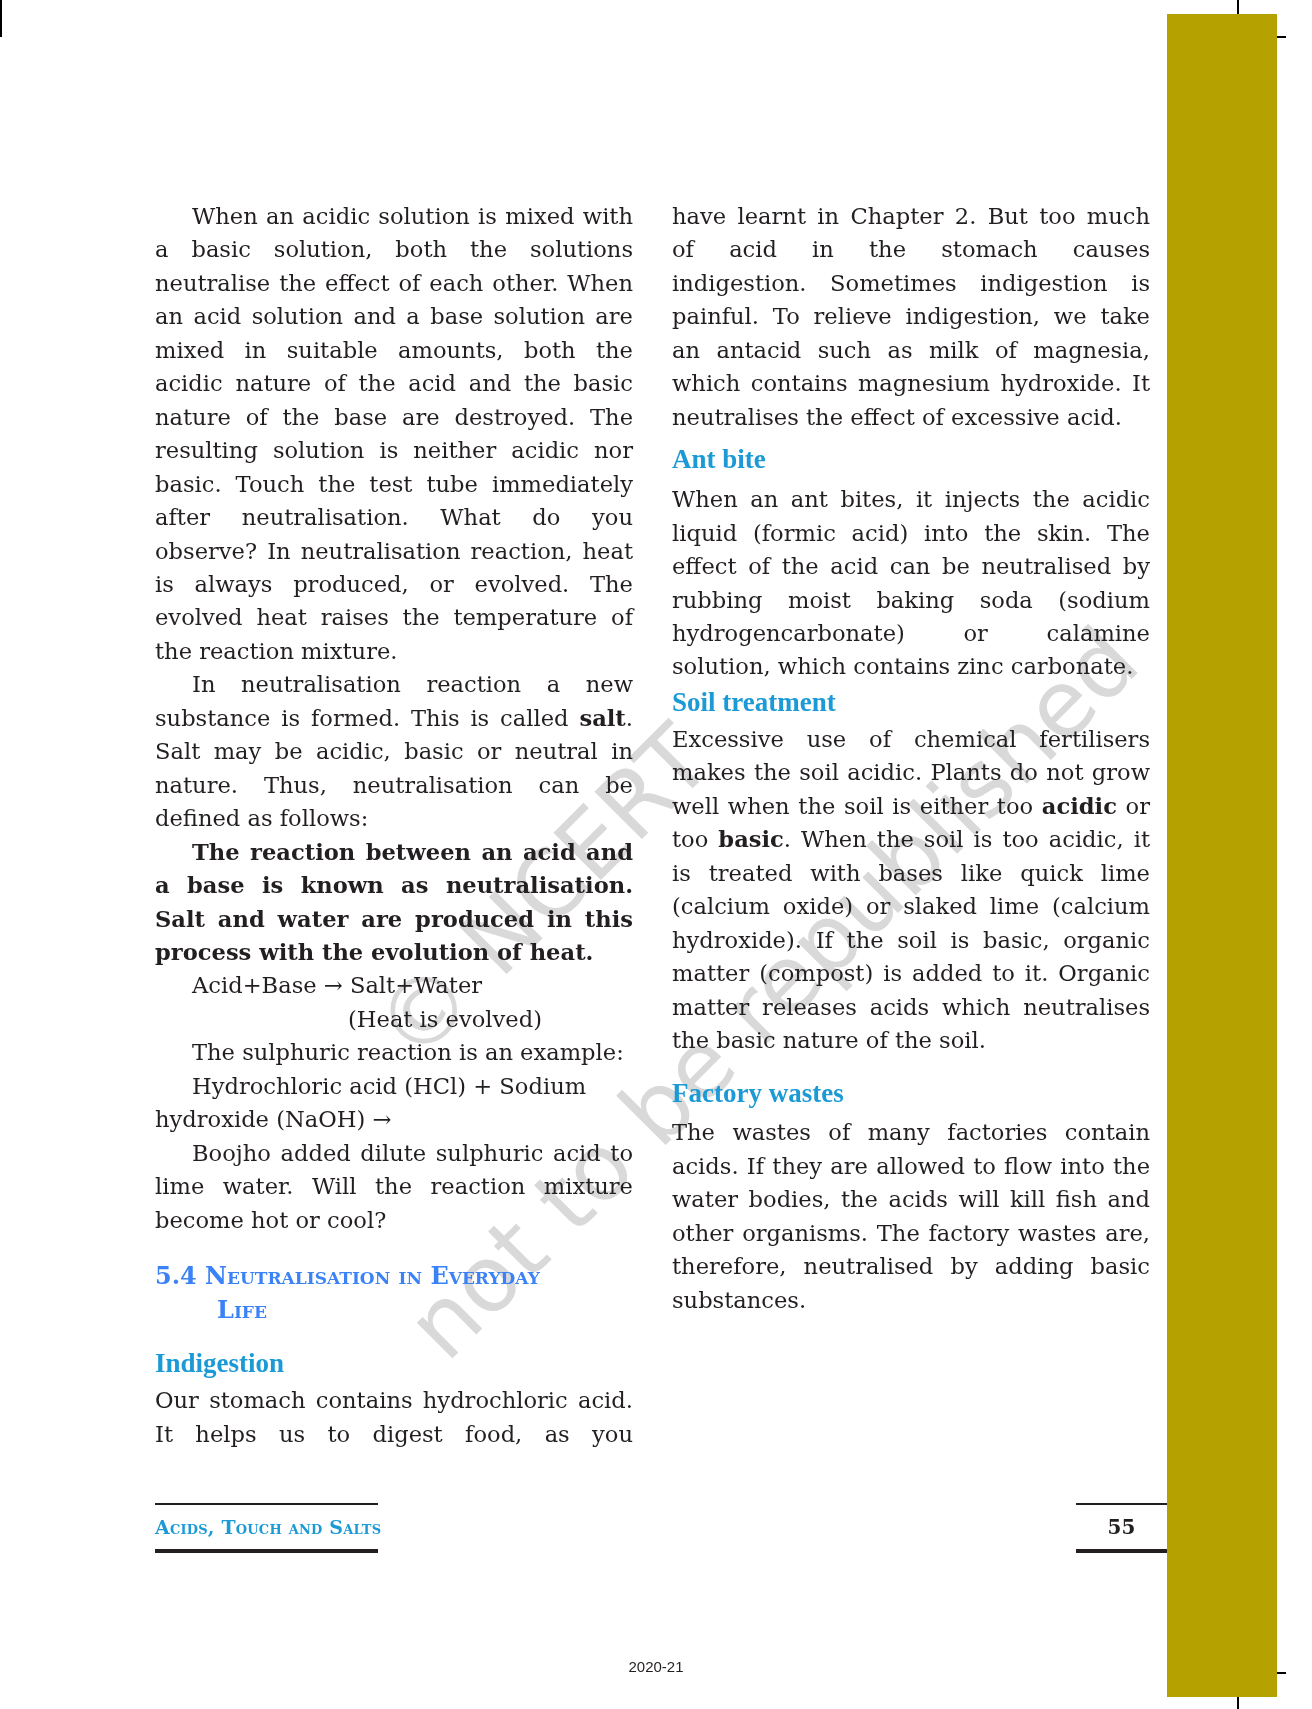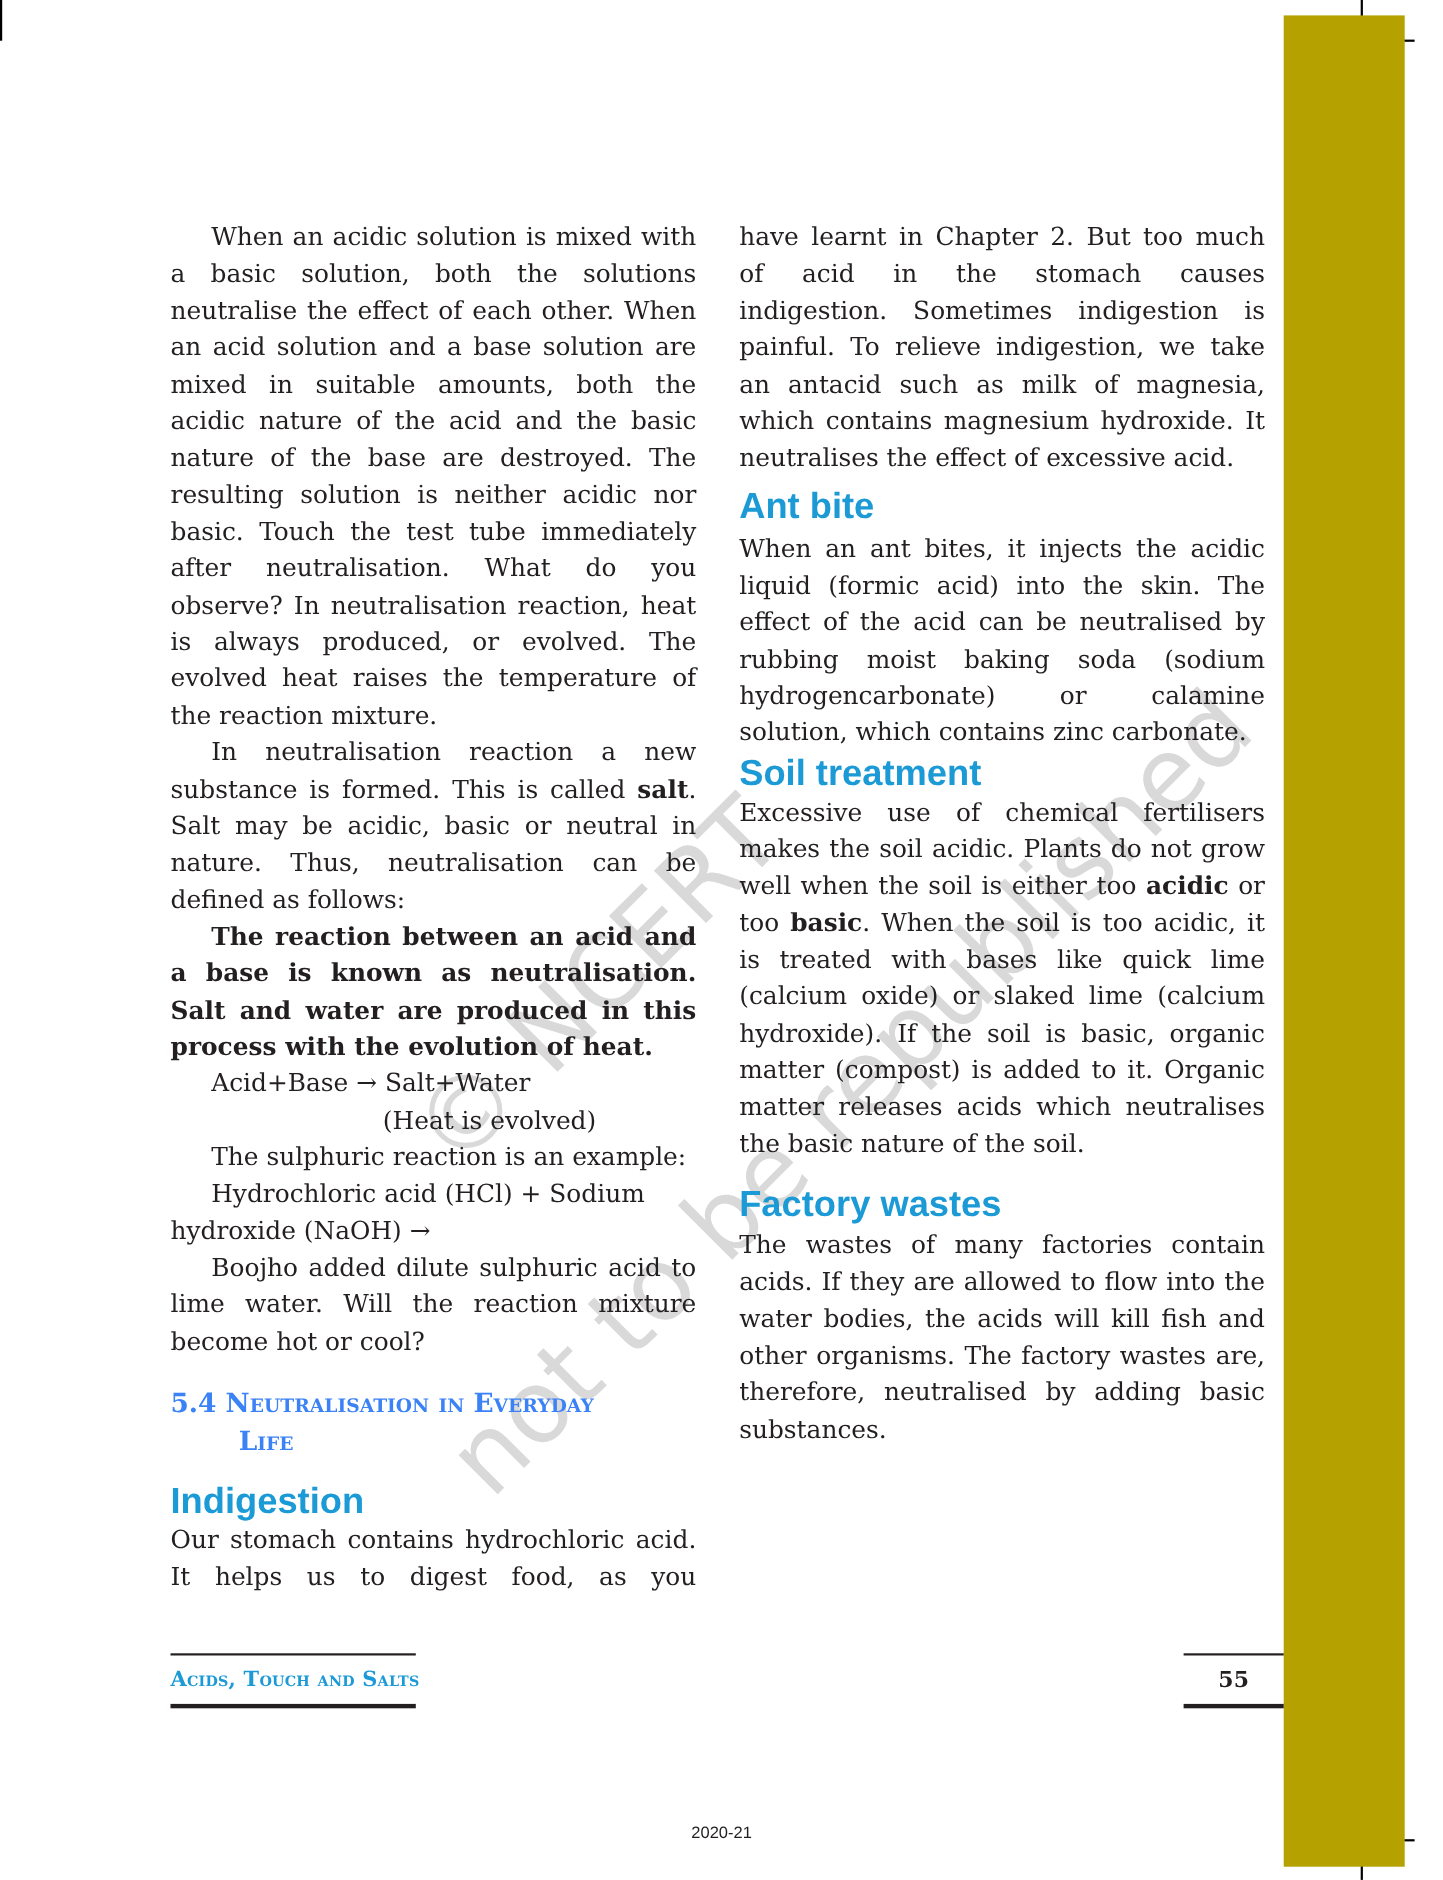--- a/index.html
+++ b/index.html
@@ -14,22 +14,22 @@
   .wm2 { left: 280px; top: 940px; font-size: 92px; }
   .col { position: absolute; top: 200px; width: 478px; z-index: 1; font-size: 22.6px; line-height: 33.45px; }
   .col-left { left: 155px; }
   .col-right { left: 672px; width: 478px; }
   .col p { margin: 0; text-align: justify; text-align-last: auto; }
   .ind { text-indent: 37px; }
   .bold { font-weight: bold; }
   .last-left { text-align-last: left; }
   .center-eq { padding-left: 193px; }
   .pad-ind { padding-left: 37px; }
-  .h-sub { color: #1c9ad6; font-family: Liberation Sans, sans-serif; font-weight: bold;
-           font-size: 33px; line-height: 33px; margin: 0; }
+  .h-sub { color: #1c9ad6; font-family: Liberation Serif, serif; font-weight: bold;
+           font-size: 27px; line-height: 33px; margin: 0; }
   .h-section { color: #3b82f6; font-weight: bold; font-size: 24px; line-height: 34px; margin: 0; font-variant: small-caps; }
   .h-section .life { display: block; padding-left: 62px; }
   sub { font-size: 13px; vertical-align: -4px; line-height: 0; }
   .footer-left { position: absolute; left: 155px; top: 1503px; width: 223px; z-index: 1; }
   .rule-thin { height: 2px; background: #231f20; }
   .rule-thick { height: 4px; background: #231f20; }
   .footer-title { color: #1c9ad6; font-weight: bold; font-variant: small-caps; font-size: 19px;
                   line-height: 44px; height: 44px; white-space: nowrap; letter-spacing: 0.2px; }
   .footer-right { position: absolute; left: 1076px; top: 1503px; width: 91px; z-index: 1; }
   .page-num { font-weight: bold; font-size: 20px; line-height: 44px; height: 44px; text-align: center; }

